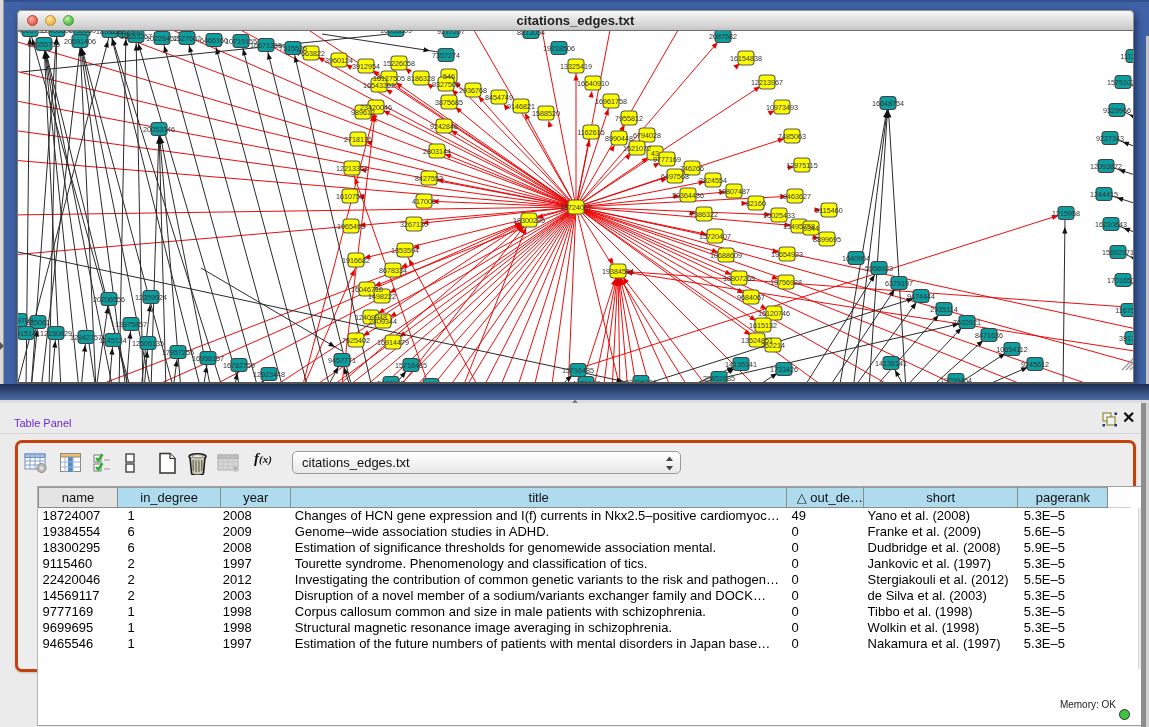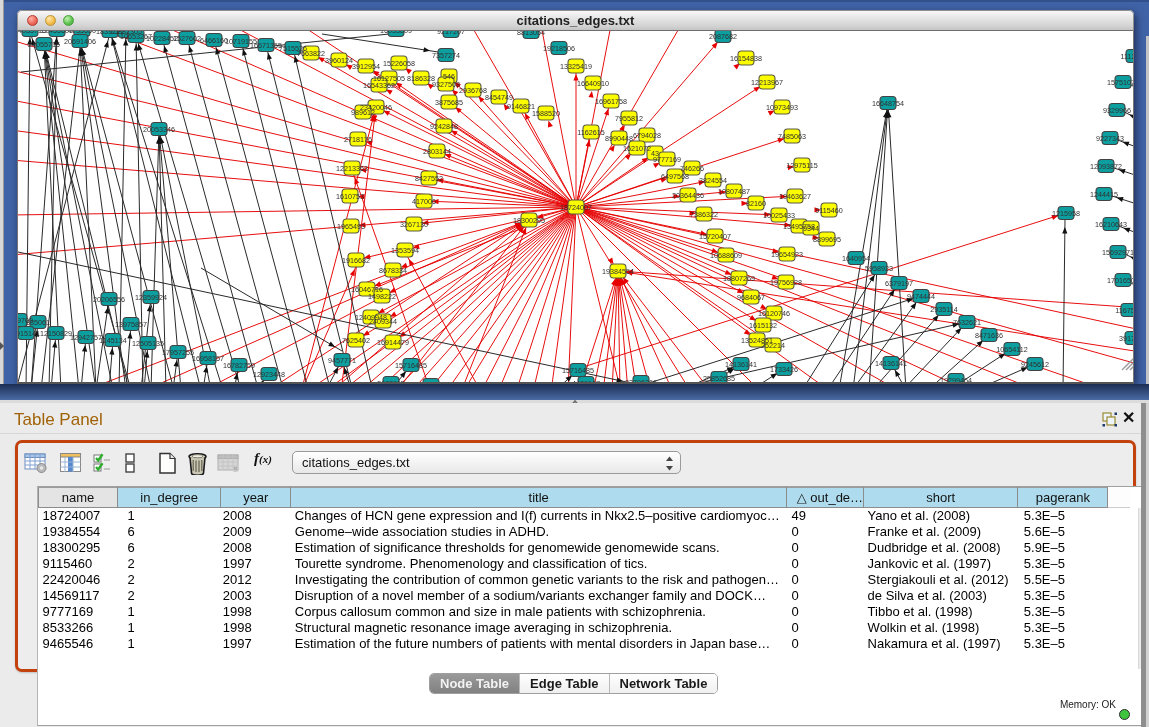--- a/index.html
+++ b/index.html
@@ -12,21 +12,21 @@
 .tl{position:absolute;top:4px;width:11px;height:11px;border-radius:50%;}
 .tl.r{left:9px;background:radial-gradient(circle at 35% 30%,#ffb3a7,#ef6b5e 55%,#c8473a);border:1px solid #b43c30}
 .tl.y{left:27px;background:radial-gradient(circle at 35% 30%,#ffe9b0,#f5bf4f 55%,#d29b2a);border:1px solid #c09334}
 .tl.g{left:45px;background:radial-gradient(circle at 35% 30%,#c4f2b0,#62c554 55%,#3f9e34);border:1px solid #47a13a}
 #canvas{position:absolute;left:0;top:21px;width:1117px;height:353px;background:#fff;overflow:hidden;border-left:1px solid #777;border-right:1px solid #777;border-bottom:2px solid #555}
 #bottomband{position:absolute;left:0;top:384px;width:1149px;height:16px;background:linear-gradient(#1c2d52,#4a6ba5)}
 #panelline{position:absolute;left:0;top:400px;width:1149px;height:3px;background:#dcdcdc}
 #notch{position:absolute;left:566px;top:399px;width:18px;height:9px}
 #lmark{position:absolute;left:0px;top:342px;width:0;height:0;border-top:4px solid transparent;border-bottom:4px solid transparent;border-left:4px solid #555}
 #panel{position:absolute;left:0;top:403px;width:1149px;height:324px;background:#ebebeb}
-#ptitle{position:absolute;left:14px;top:7px;font-size:17px;color:#a16207}
+#ptitle{position:absolute;left:14px;top:14px;font-size:11px;color:#6d28d9}
 #pline{position:absolute;left:0;top:30px;width:1149px;height:1px;background:#d6d6d6}
 #floaticon{position:absolute;left:1102px;top:9px;width:16px;height:15px}
 #closex{position:absolute;left:1122px;top:5px;font-size:16px;font-weight:bold;color:#111}
 #container{position:absolute;left:15px;top:37px;width:1121px;height:232px;background:#ededed;border:3px solid #c2410c;border-radius:7px;box-shadow:0 1px 2px rgba(0,0,0,.18)}
 #rightgut{position:absolute;left:1141px;top:0px;width:5px;height:324px;background:#8e8e8e}
 #rightgut2{position:absolute;left:1146px;top:0px;width:3px;height:324px;background:#d2d2d2}
 .ticon{position:absolute;top:9px}
 #combo{position:absolute;left:274px;top:8px;width:389px;height:23px;border:1px solid #9a9a9a;border-radius:5px;background:linear-gradient(#ffffff,#e8e8e8);font-size:13px;color:#111;line-height:21px;padding-left:9px}
 #tablewrap{position:absolute;left:19px;top:43px;width:1118px;height:240px;background:#fff;border:1px solid #9f9f9f;border-left:1px solid #b5b5b5}
 table{border-collapse:collapse;table-layout:fixed;width:1092px;font-size:13px}
@@ -817,21 +817,21 @@
                 <td class="c4">Genome–wide association studies in ADHD.</td>
                 <td class="c5">0</td>
                 <td class="c6">Franke et al. (2009)</td>
                 <td class="c7">5.6E–5</td>
                 <td class="c8"></td>
               </tr>
               <tr>
                 <td class="c1">18300295</td>
                 <td class="c2">6</td>
                 <td class="c3">2008</td>
-                <td class="c4">Estimation of significance thresholds for genomewide genomewide scans.</td>
+                <td class="c4">Estimation of significance thresholds for genomewide association mental.</td>
                 <td class="c5">0</td>
                 <td class="c6">Dudbridge et al. (2008)</td>
                 <td class="c7">5.9E–5</td>
                 <td class="c8"></td>
               </tr>
               <tr>
                 <td class="c1">9115460</td>
                 <td class="c2">2</td>
                 <td class="c3">1997</td>
                 <td class="c4">Tourette syndrome. Phenomenology and classification of tics.</td>
@@ -864,21 +864,21 @@
                 <td class="c1">9777169</td>
                 <td class="c2">1</td>
                 <td class="c3">1998</td>
                 <td class="c4">Corpus callosum common and size in male patients with schizophrenia.</td>
                 <td class="c5">0</td>
                 <td class="c6">Tibbo et al. (1998)</td>
                 <td class="c7">5.3E–5</td>
                 <td class="c8"></td>
               </tr>
               <tr>
-                <td class="c1">8533266</td>
+                <td class="c1">9699695</td>
                 <td class="c2">1</td>
                 <td class="c3">1998</td>
                 <td class="c4">Structural magnetic resonance image averaging in schizophrenia.</td>
                 <td class="c5">0</td>
                 <td class="c6">Wolkin et al. (1998)</td>
                 <td class="c7">5.3E–5</td>
                 <td class="c8"></td>
               </tr>
               <tr>
                 <td class="c1">9465546</td>
@@ -890,22 +890,17 @@
                 <td class="c7">5.3E–5</td>
                 <td class="c8"></td>
               </tr>
     </tbody>
           </table>
     <div id="vscroll">
             <div id="vthumb"></div>
           </div>
    </div>
   </div>
-  <div id="tabs">
-        <div class="tab sel">Node Table</div>
-        <div class="tab">Edge Table</div>
-        <div class="tab">Network Table</div>
-      </div>
   <div id="memory">Memory: OK</div>
   <div id="memdot"></div>
   <div id="rightgut"></div>
   <div id="rightgut2"></div>
  </div>
 </div>
 </body></html>

